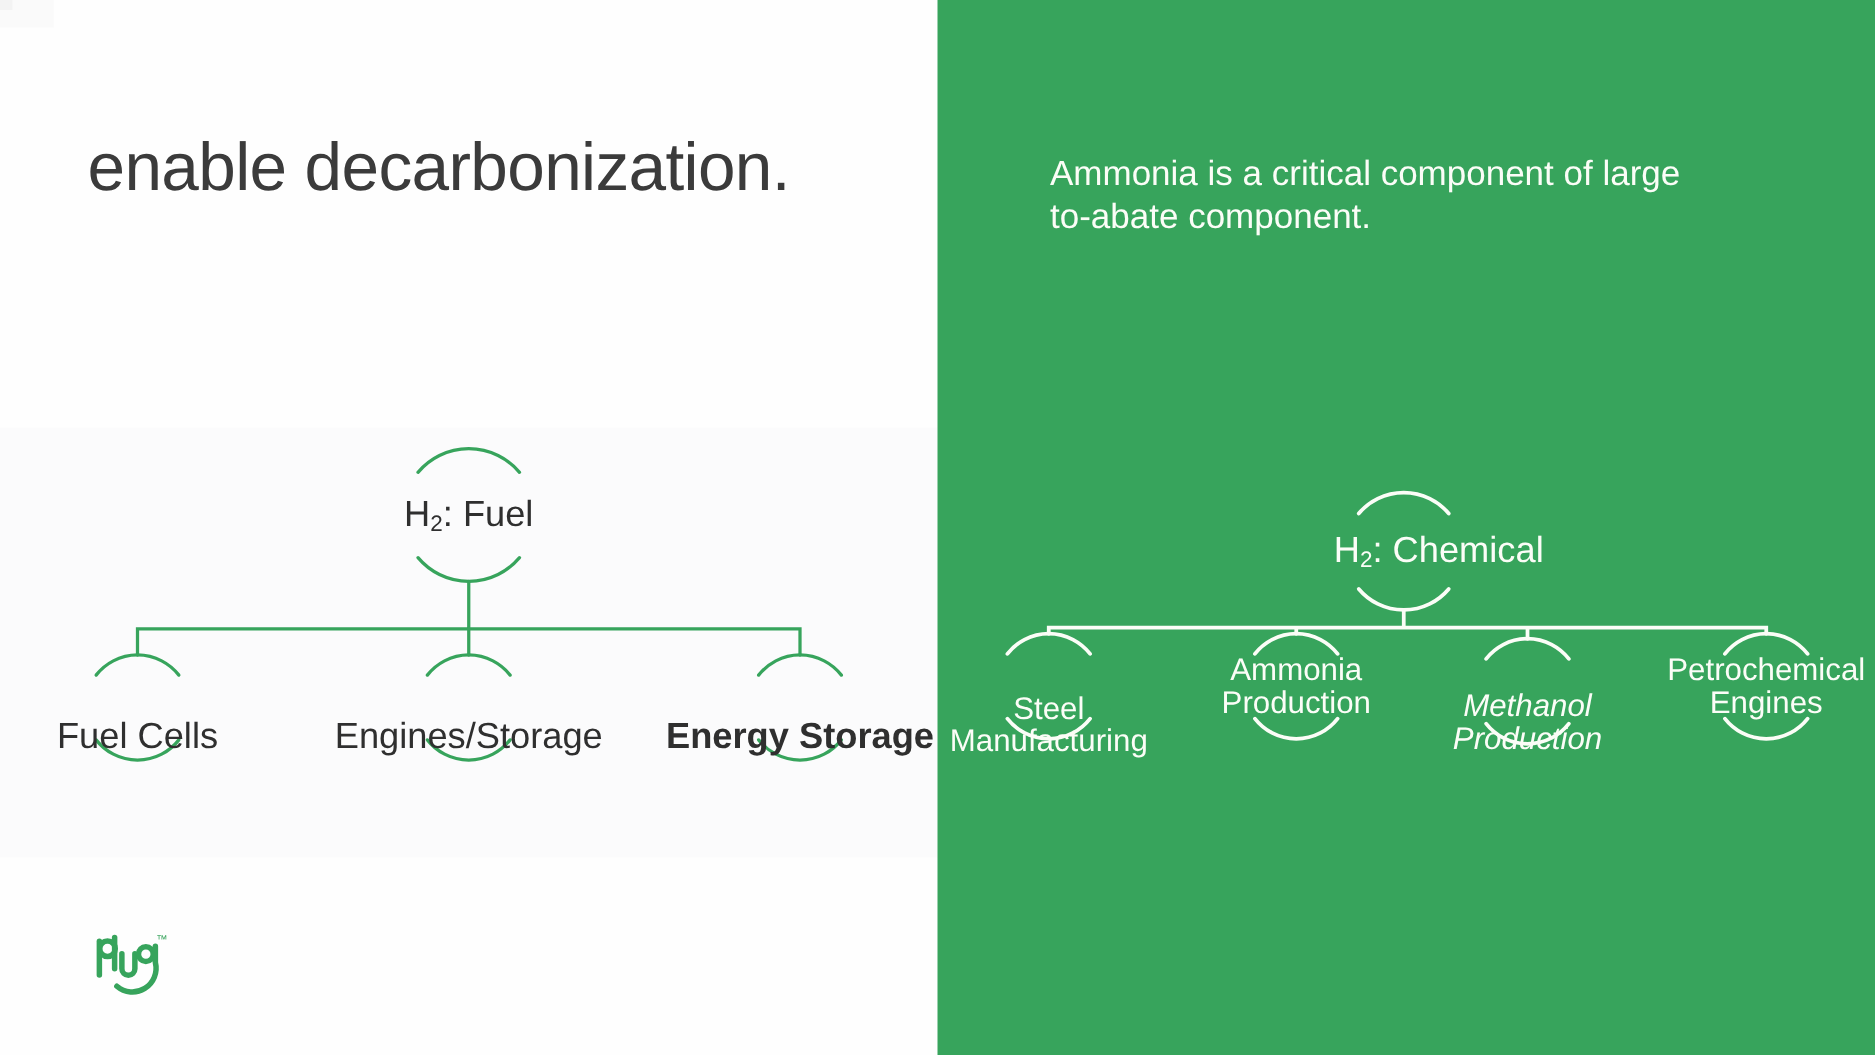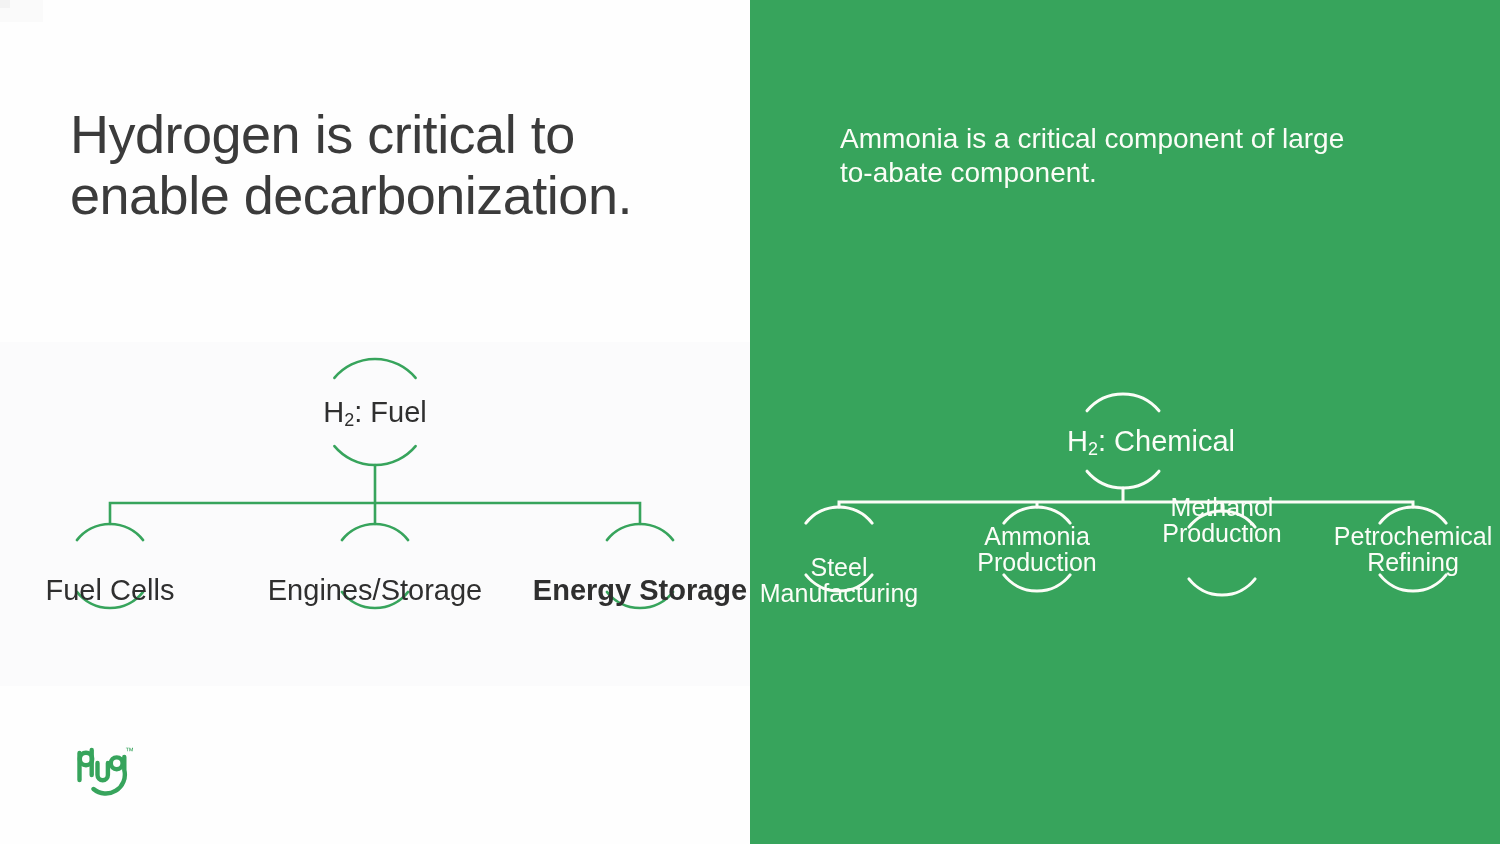--- a/index.html
+++ b/index.html
@@ -46,21 +46,20 @@
 </head>
 <body>
 
 <div class="abs" id="left-panel"></div>
 <div class="abs" id="left-band"></div>
 <div class="abs" id="corner-tile"></div>
 <div class="abs" id="corner-tile-small"></div>
 <div class="abs" id="right-panel"></div>
 
 <div class="abs" id="slide-title">
-  <div>Hydrogen is critical to</div>
   <div>enable decarbonization.</div>
 </div>
 
 <div class="abs" id="right-subtitle">
   <div>Ammonia is a critical component of large</div>
   <div>to-abate component.</div>
 </div>
 
 <svg class="abs" id="tree-svg" viewBox="0 0 1500 844" aria-hidden="true">
   <g class="stroke-green">
@@ -111,27 +110,27 @@
   <span>H</span><sub class="chem">2</sub><span>: Chemical</span>
 </div>
 <div class="abs node-label leaf-right light" style="left:839px;top:580px;">
   <div>Steel</div>
   <div>Manufacturing</div>
 </div>
 <div class="abs node-label leaf-right light" style="left:1037px;top:549px;">
   <div>Ammonia</div>
   <div>Production</div>
 </div>
-<div class="abs node-label leaf-right light" style="left:1222px;top:520px;">
+<div class="abs node-label leaf-right light" style="left:1222px;top:578px;font-style:italic;">
   <div>Methanol</div>
   <div>Production</div>
 </div>
 <div class="abs node-label leaf-right light" style="left:1413px;top:549px;">
   <div>Petrochemical</div>
-  <div>Refining</div>
+  <div>Engines</div>
 </div>
 
 <svg class="abs" id="plug-logo" viewBox="0 0 60 56" role="img" aria-label="plug">
   <g class="logo-stroke">
     <path d="M3.5,9 V36"></path>
     <circle cx="10" cy="15" r="6.2"></circle>
     <path d="M15.7,6 V31"></path>
     <path d="M21.5,19 V31 a5.2,5.2 0 0 0 10.4,0 V19"></path>
     <circle cx="40.7" cy="19.3" r="5.9"></circle>
     <path d="M48.3,13 V26 A19,19 0 0 1 17.5,45"></path>

